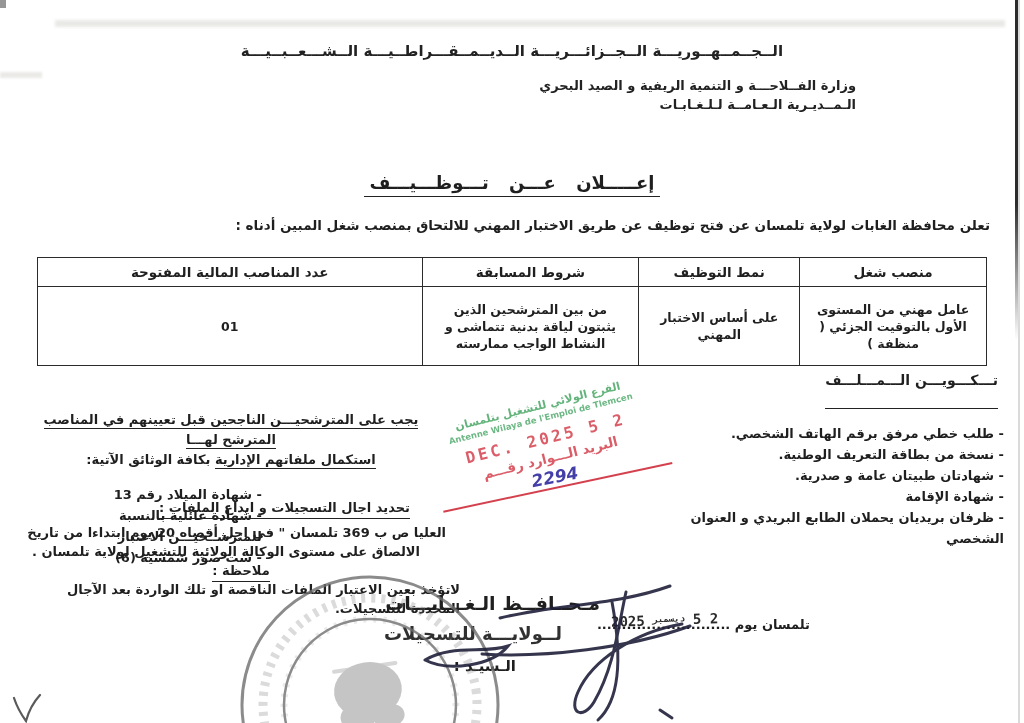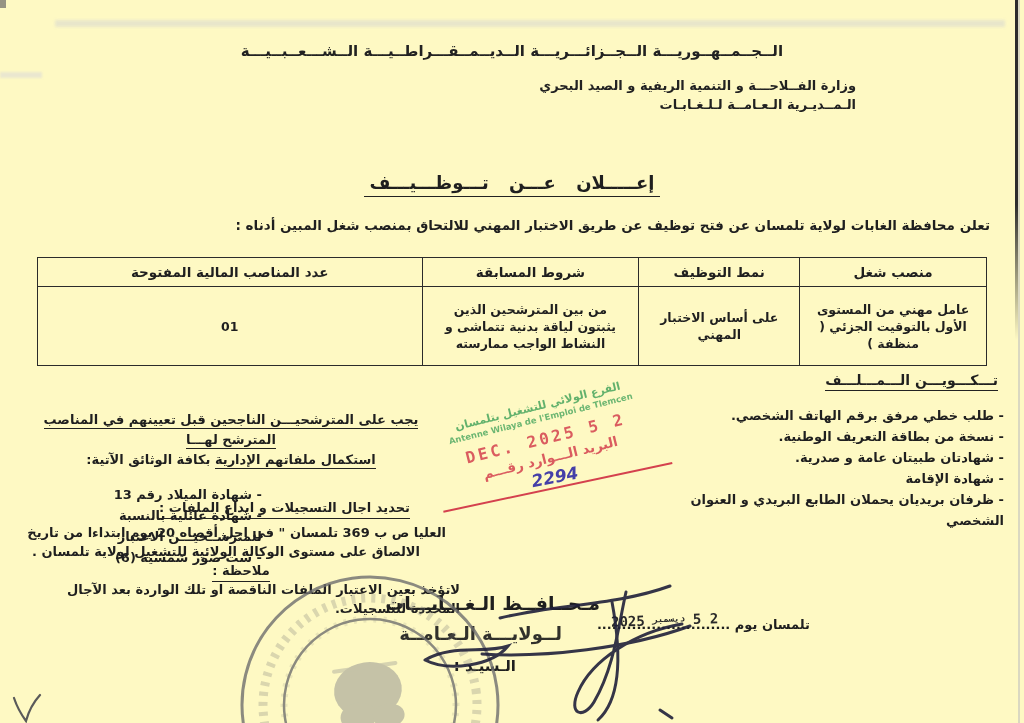--- a/index.html
+++ b/index.html
@@ -1,36 +1,36 @@
 <!DOCTYPE html>
 <html lang="ar" dir="rtl"><head>
 <meta charset="utf-8">
 <style>
   html,body{margin:0;padding:0;background:#e8e8e6;}
   .page{
     position:relative;width:1024px;height:723px;margin:0 auto;
-    background:#fef9c3;overflow:hidden;
+    background:#ffffff;overflow:hidden;
     font-family:"DejaVu Sans","Liberation Sans",sans-serif;
     color:#1f1f1f;direction:rtl;
   }
   .abs{position:absolute;}
   
   .republic{top:42px;left:0;width:100%;text-align:center;font-size:15px;font-weight:bold;color:#222;}
   .ministry{top:76px;right:168px;text-align:right;font-size:13px;font-weight:bold;line-height:19px;color:#222;}
   .doc-title{top:172px;left:0;width:100%;text-align:center;}
   .doc-title span{font-size:18px;font-weight:bold;border-bottom:1.6px solid #222;padding:0 6px 3px 6px;word-spacing:14px;}
   .intro{top:217px;right:34px;left:36px;text-align:right;font-size:13.5px;font-weight:bold;}
   
   table.main{position:absolute;top:257px;left:37px;width:950px;border-collapse:collapse;}
   table.main th,table.main td{border:1.6px solid #2b2b2b;text-align:center;vertical-align:middle;font-weight:bold;}
   table.main th{height:26px;font-size:13.5px;}
   table.main td{height:74px;font-size:12.5px;line-height:17px;padding:2px 10px;}
   
   .file-sec{top:372px;right:20px;width:330px;text-align:right;font-size:13px;font-weight:bold;}
-  .file-sec .hd{display:inline-block;font-size:14px;border-bottom:1.6px solid #222;padding-bottom:2px;margin-bottom:14px;margin-right:6px;}
+  .file-sec .hd{display:inline-block;font-size:14px;border-bottom:1.6px solid #222;padding-bottom:20px;margin-bottom:14px;margin-right:6px;}
   .file-sec li{list-style:none;line-height:21px;}
   .file-sec ul{margin:0;padding:0;}
   .appoint{top:374px;left:30px;width:402px;font-size:13px;font-weight:bold;text-align:center;line-height:20px;margin-top:36px;}
   .appoint .u{border-bottom:1.4px solid #222;padding-bottom:1px;}
   .appoint ul{margin:14px 0 0 0;padding:0 170px 0 0;text-align:right;}
   .appoint li{list-style:none;line-height:21px;}
   .deadlines{top:498px;left:22px;width:438px;font-size:13px;font-weight:bold;text-align:right;line-height:19px;}
   .deadlines .hd{display:inline-block;font-size:13px;border-bottom:1.5px solid #222;padding-bottom:1px;margin-right:50px;margin-bottom:4px;}
   .deadlines .note-label{text-align:center;}
   .deadlines .note-label span{border-bottom:1.5px solid #222;padding-bottom:3px;}
@@ -133,21 +133,21 @@
 
   <div class="abs deadlines">
     <div><span class="hd">تحديد اجال التسجيلات و ايداع الملفات :</span></div>
     <div style="padding-right:14px">العليا ص ب   369   تلمسان "  في اجل أقصاه 20 يوم ابتداءا من تاريخ</div>
     <div style="padding-right:40px">الالصاق على مستوى  الوكالة الولائية للتشغيل لولاية تلمسان .</div>
     <div class="note-label"><span>ملاحظة :</span></div>
     <div>لاتؤخذ بعين الاعتبار الملفات الناقصة او تلك الواردة بعد الآجال المحددة للتسجيلات.</div>
   </div>
 
   <div class="abs conserv1">مـحــافــظ الـغـــابـــات</div>
-  <div class="abs conserv2">لــولايـــة الـعـامــة</div>
+  <div class="abs conserv2">لــولايـــة للتسجيلات</div>
   <div class="abs conserv3">الـسيـد :</div>
 
   <div class="abs dateline">
     <span>تلمسان يوم</span>
     <span class="dots">...........................</span>
     <span class="stamped">
       <span class="d">2 5</span>
       <span class="m">ديسمبر</span>
       <span class="y">2025</span>
     </span>

